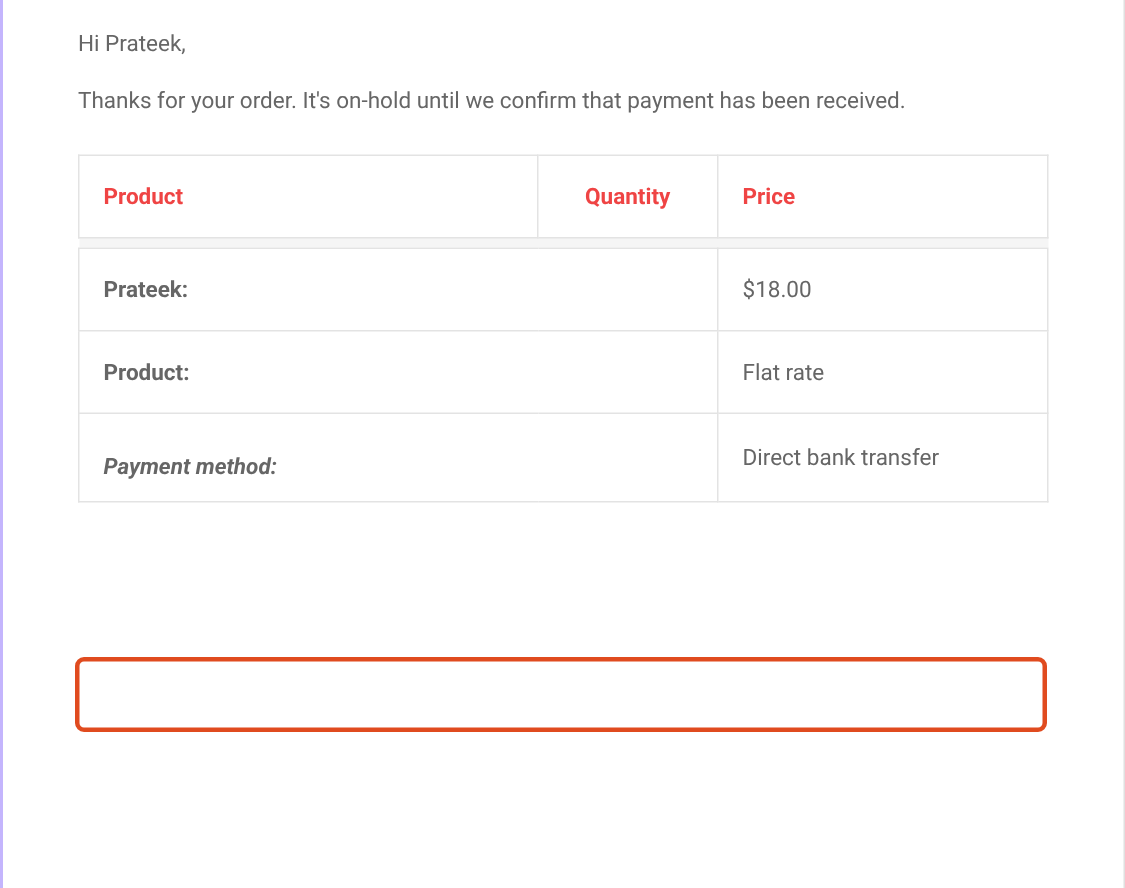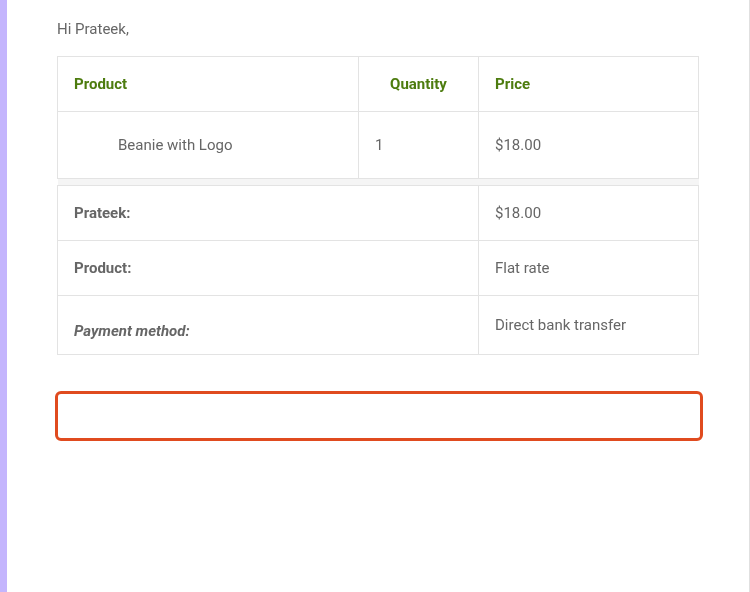--- a/index.html
+++ b/index.html
@@ -7,21 +7,21 @@
       padding: 0;
       box-sizing: border-box;
     }
     body {
       font-family: -apple-system, BlinkMacSystemFont, "Segoe UI", Roboto, Helvetica, Arial, sans-serif;
       background: #fff;
       color: #666;
       padding: 0;
     }
     .email-container {
-      border-left: 7px solid #c4b5fd;
+      border-left: 2px solid #c4b5fd;
       border-right: 1px solid #e0e0e0;
       padding: 20px 50px 40px 50px;
       width: 750px;
       min-height: 592px;
     }
     .greeting {
       font-size: 15px;
       color: #666;
       margin-bottom: 18px;
     }
@@ -44,21 +44,21 @@
     .order-table th,
     .order-table td {
       border: 1px solid #e3e3e3;
       padding: 18px 16px;
       text-align: left;
       font-size: 15px;
       color: #666;
     }
     .order-table thead th {
       font-weight: bold;
-      color: #4d7c0f;
+      color: #ef4444;
     }
     .product-cell {
       padding-left: 60px !important;
     }
     .spacer-row td {
       border: none;
       border-bottom: 1px solid #e3e3e3;
       padding: 3px 0;
       background: #f5f5f5;
       height: 6px;
@@ -82,36 +82,32 @@
     }
     .table-wrap {
       position: relative;
     }
   </style>
 </head>
 <body>
 
 <div class="email-container">
   <p class="greeting">Hi Prateek,</p>
+  <p class="intro-text">Thanks for your order. It's on-hold until we confirm that payment has been received.</p>
 
   <div class="table-wrap">
     <table class="order-table">
       <thead>
         <tr>
           <th>Product</th>
           <th style="width:120px;text-align:center;">Quantity</th>
           <th style="width:220px;">Price</th>
         </tr>
       </thead>
       <tbody>
-        <tr>
-          <td class="product-cell" style="padding-top:24px;padding-bottom:24px;">Beanie with Logo</td>
-          <td>1</td>
-          <td>$18.00</td>
-        </tr>
         <tr class="spacer-row">
           <td colspan="3"></td>
         </tr>
         <tr>
           <td colspan="2" class="summary-label">Prateek:</td>
           <td>$18.00</td>
         </tr>
         <tr>
           <td colspan="2" class="summary-label">Product:</td>
           <td>Flat rate</td>

